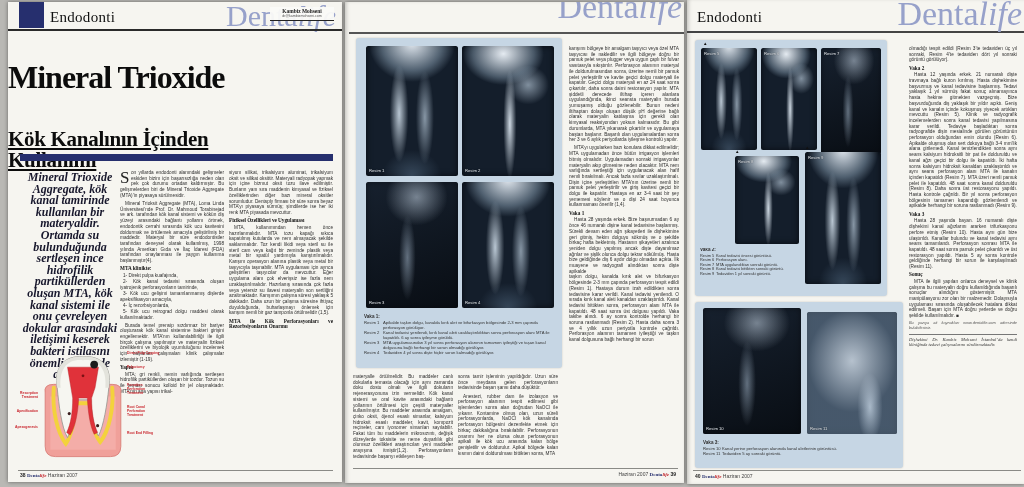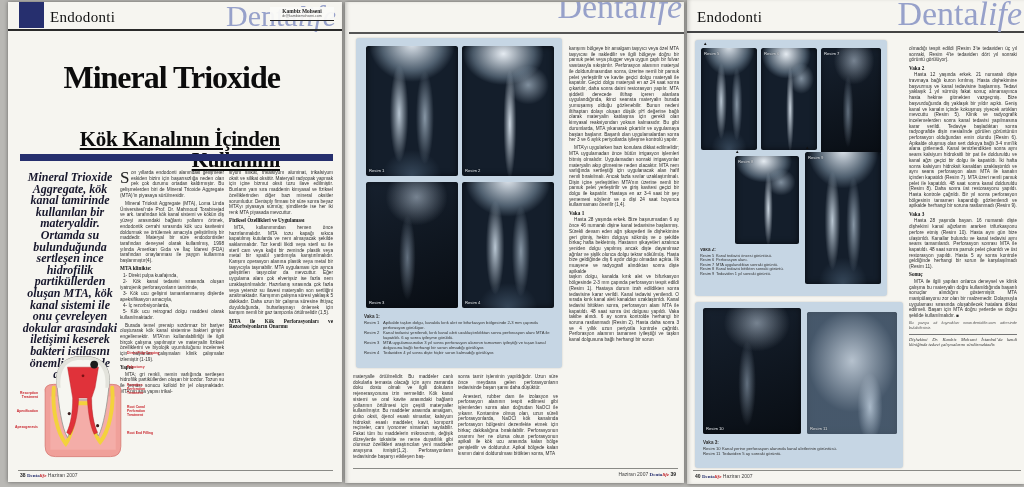--- a/index.html
+++ b/index.html
@@ -20,21 +20,21 @@
   .logo .lf{font-style:italic;}
   .logo1{right:6px;top:-3px;font-size:30px;}
   .logo2{right:2px;top:-14px;font-size:34px;}
   .logo3{right:2px;top:-5px;font-size:34px;}
   .authbox{position:absolute;right:8px;top:5px;width:60px;background:rgba(250,250,247,.95);
            text-align:center;padding:1px 2px 2px;border-bottom:1.5px solid #222;}
   .authname{font-family:"Liberation Serif",serif;font-weight:bold;font-size:5.4px;color:#222;}
   .authmail{font-size:3.6px;color:#555;}
 
   
-  .title{position:absolute;left:0;width:272px;text-align:right;font-family:"Liberation Serif",serif;
+  .title{position:absolute;left:0;width:272px;text-align:left;font-family:"Liberation Serif",serif;
          color:#0c0c0c;letter-spacing:-1px;line-height:1;}
   .t1{top:38px;font-size:32px;}
   .t2{top:72px;font-size:32px;}
   .t3{top:110px;font-size:21px;letter-spacing:-.3px;text-decoration:underline;}
   .navybar{position:absolute;left:12px;top:152px;width:313px;height:7px;background:#262f6e;}
 
   
   .lede{position:absolute;left:13px;top:170px;width:98px;font-family:"Liberation Serif",serif;
         font-style:italic;font-weight:bold;font-size:12px;line-height:11.6px;text-align:center;color:#17172c;}
 

